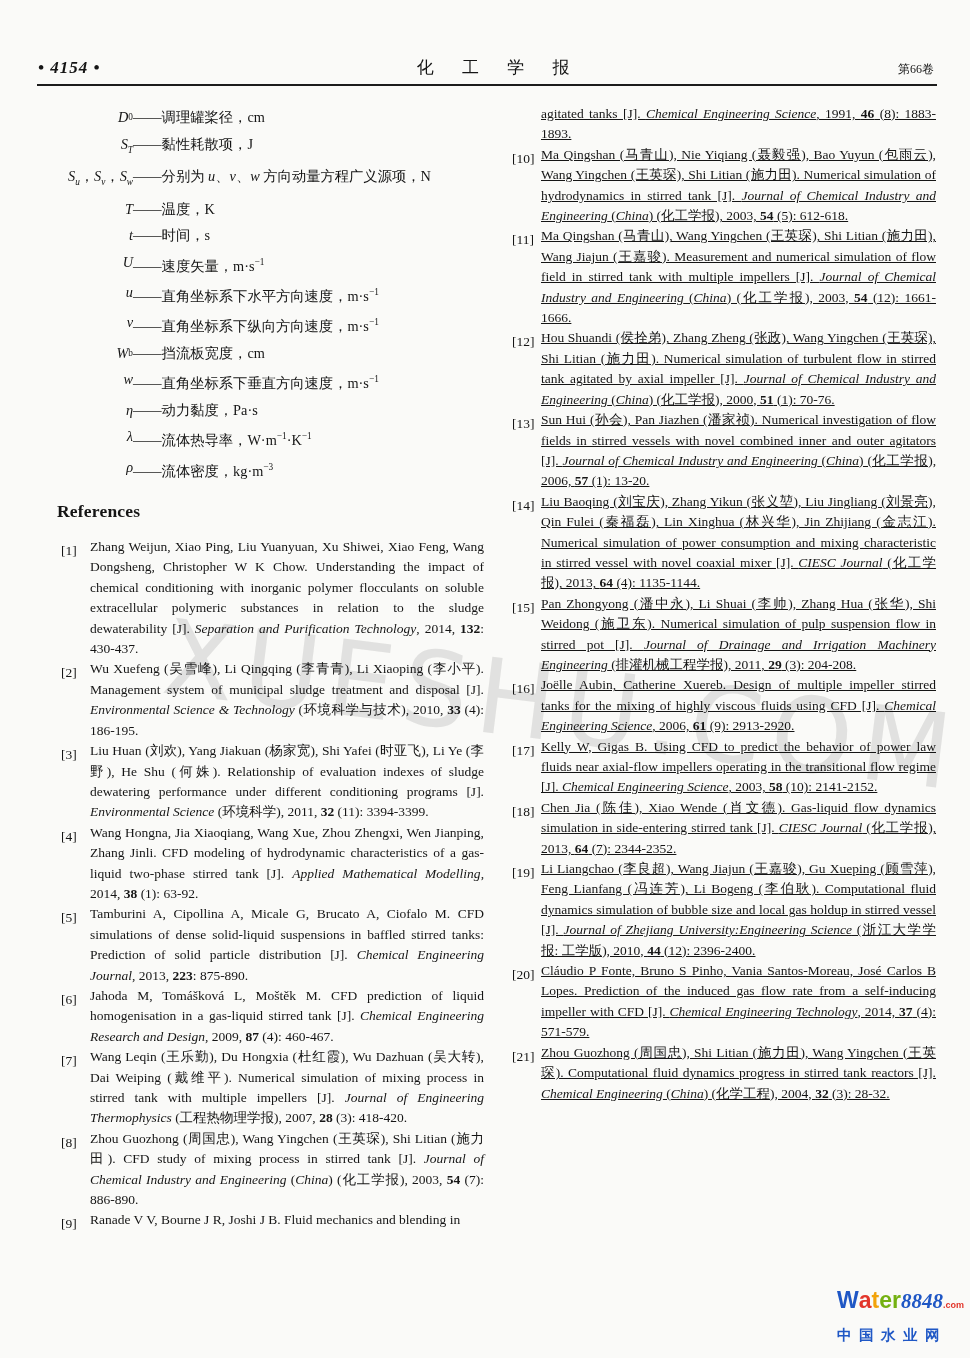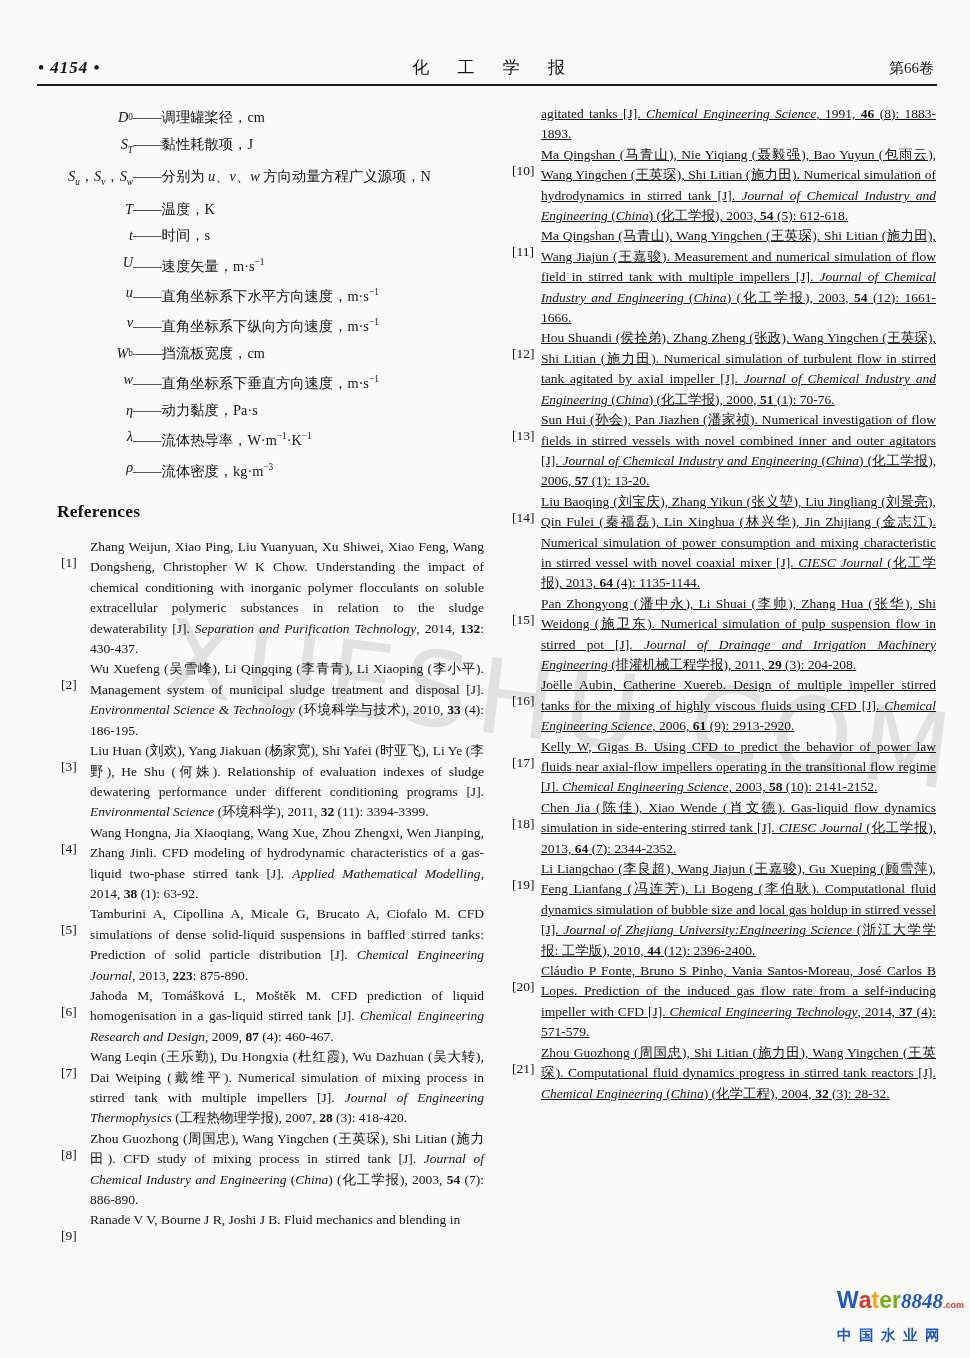--- a/index.html
+++ b/index.html
@@ -12,21 +12,21 @@
     overflow:hidden;
   }
   
   .header{
     position:absolute;top:50px;left:38px;right:36px;
     display:flex;justify-content:space-between;align-items:baseline;
     z-index:2;
   }
   .page-num{font-size:17px;font-style:italic;font-weight:bold;letter-spacing:1px;margin-top:8px;}
   .journal-title{font-size:17px;letter-spacing:12px;font-weight:500;}
-  .volume{font-size:15px;}
+  .volume{font-size:12px;}
   .head-rule{
     position:absolute;top:84px;left:37px;right:33px;height:0;
     border-top:2.3px solid #1c1c1c;z-index:2;
   }
   
   .watermark{
     position:absolute;left:172px;top:596px;
     font-family:"DejaVu Sans",sans-serif;
     font-size:104px;letter-spacing:9px;
     color:rgba(160,160,160,0.28);
@@ -45,21 +45,21 @@
   .nomen-row{display:flex;line-height:26.6px;font-size:14.3px;white-space:nowrap;}
   .nomen-sym{width:76px;flex-shrink:0;display:flex;justify-content:flex-end;}
   .nomen-desc{flex:0 0 auto;}
   
   .refs-heading{
     font-size:17.5px;font-weight:bold;
     margin:17px 0 15px 0;letter-spacing:0.2px;
   }
   .ref{position:relative;padding-left:33px;text-align:justify;
        font-size:13.5px;line-height:20.4px;}
-  .ref-num{position:absolute;left:4px;top:16px;}
+  .ref-num{position:absolute;left:4px;top:4px;}
   .ref-cont{padding-left:33px;text-align:justify;font-size:13.5px;line-height:20.4px;}
   sub{font-size:0.65em;}
   sup{font-size:0.65em;}
   i{font-style:italic;}
   b{font-weight:bold;}
   
   .logo{position:absolute;right:6px;bottom:13px;text-align:left;z-index:3;
         font-family:"Liberation Sans","DejaVu Sans",sans-serif;}
   .logo-top{line-height:22px;white-space:nowrap;}
   .logo-word{font-weight:bold;font-size:23px;letter-spacing:0px;margin-top:48px;}

